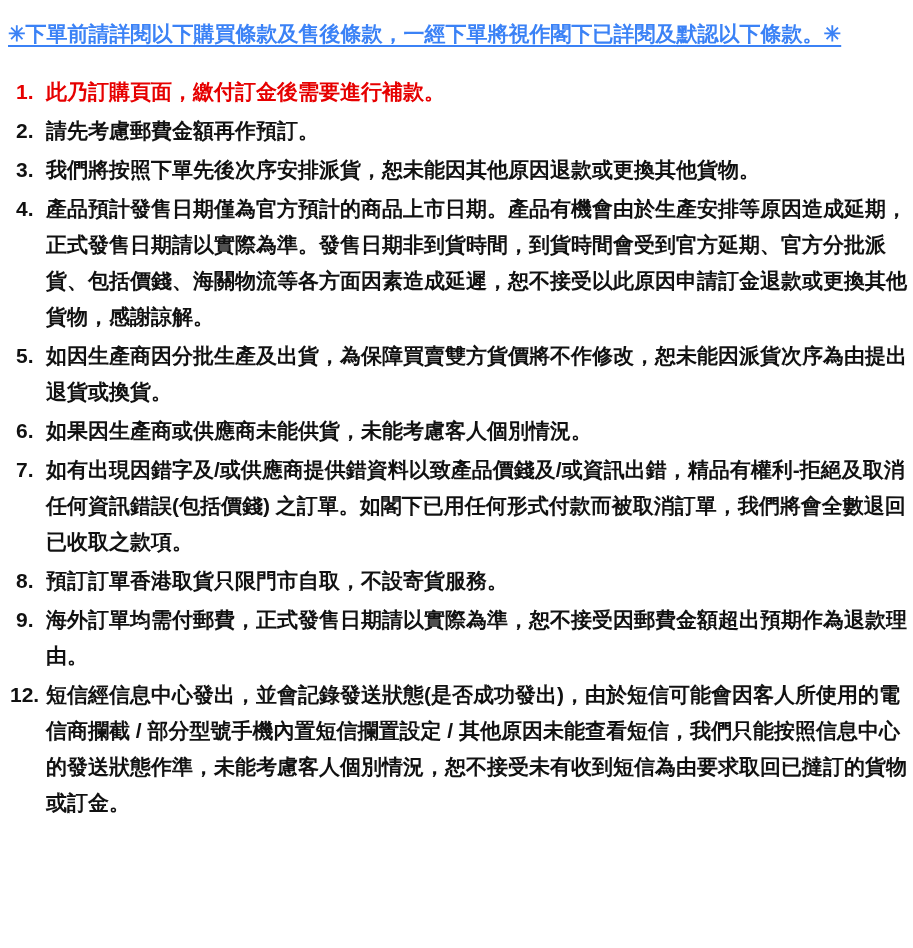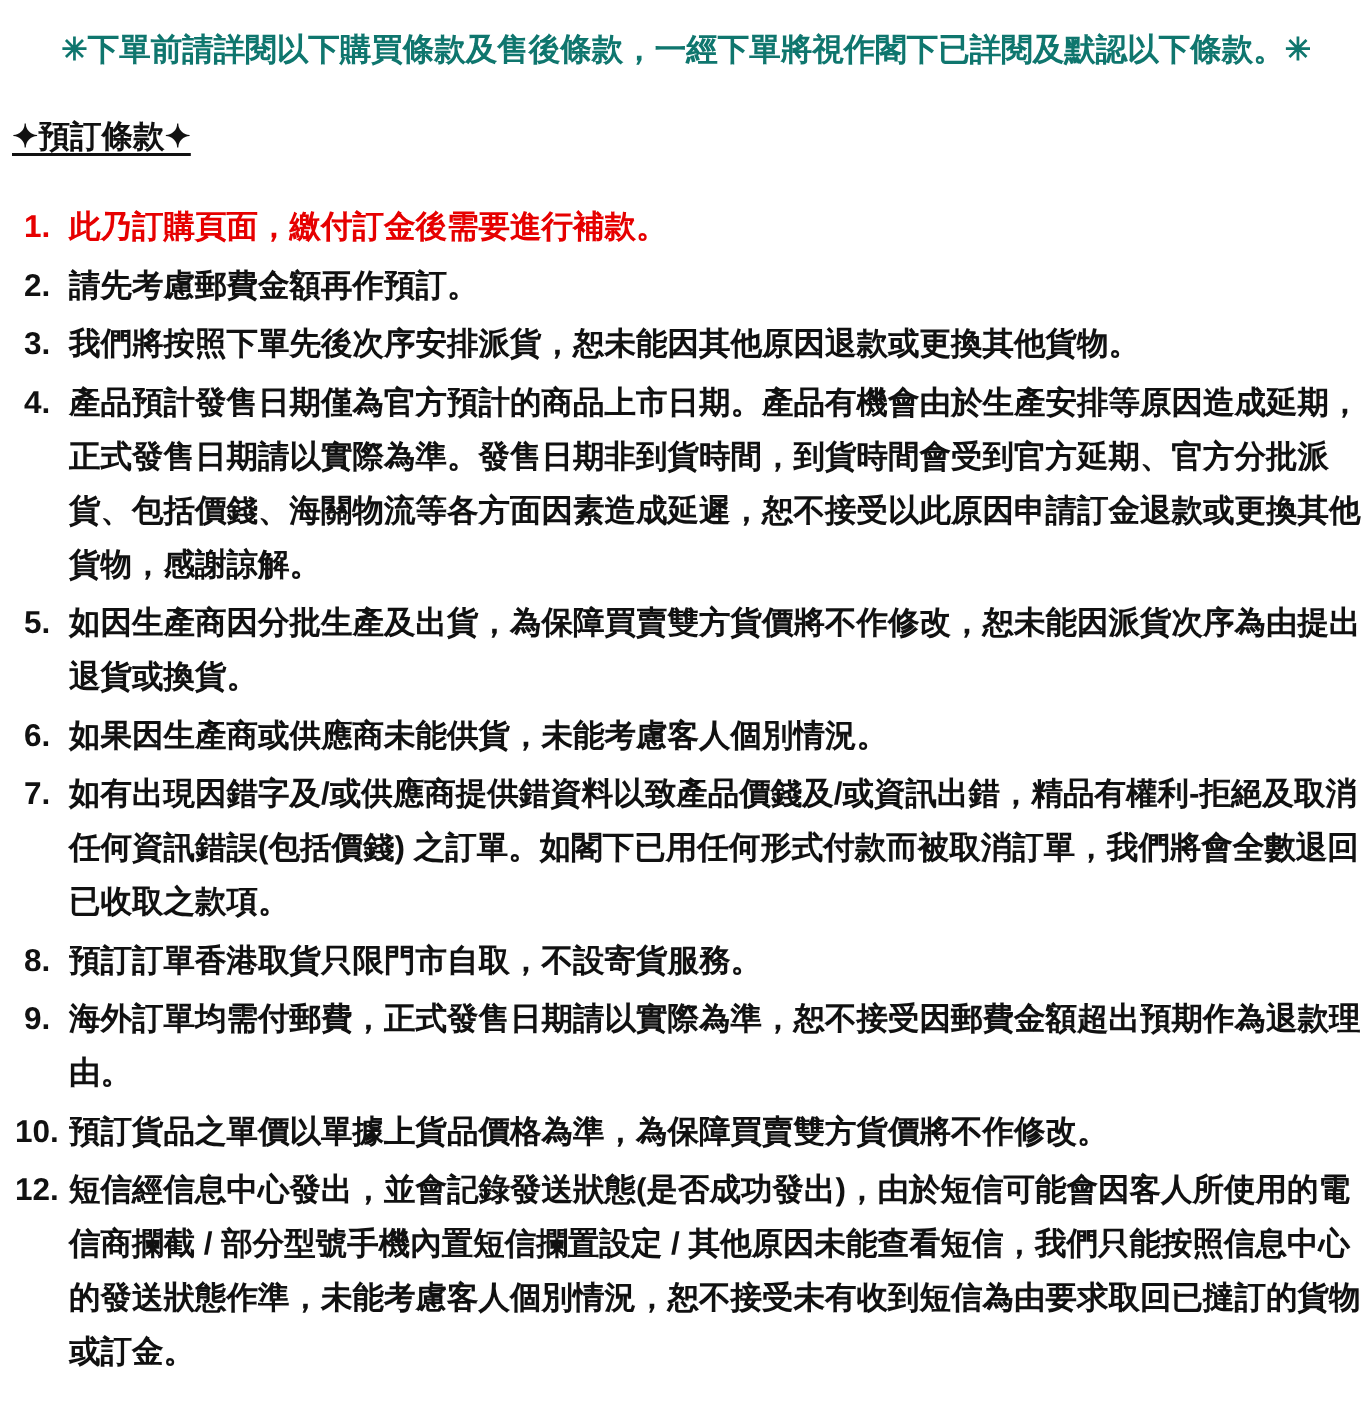--- a/index.html
+++ b/index.html
@@ -15,24 +15,24 @@
   }
   .doc {
     box-sizing: border-box;
     width: 913px;
     min-height: 948px;
     padding: 16px 6px 18px 8px;
     font-size: 21px;
     line-height: 36px;
   }
   .notice-header {
-    color: #0f766e;
+    color: #3b82f6;
+    text-decoration: underline;
     text-underline-offset: 4px;
     margin: 0 0 22px 0;
-    text-align: center;
   }
   .section-title {
     color: #111111;
     text-decoration: underline;
     text-underline-offset: 4px;
     margin: 0 0 24px 0;
   }
   ol.terms {
     list-style: none;
     margin: 0;
@@ -59,21 +59,20 @@
     cursor: pointer;
   }
 </style>
 </head>
 <body>
 
 <div class="doc">
 
   <p class="notice-header">✳下單前請詳閱以下購買條款及售後條款，一經下單將視作閣下已詳閱及默認以下條款。✳</p>
 
-  <p class="section-title">✦預訂條款✦</p>
 
   <ol class="terms">
 
     <li class="single-digit red-item">
       <span class="no">1.</span>
       <span class="txt">此乃訂購頁面，繳付訂金後需要進行補款。</span>
     </li>
 
     <li class="single-digit">
       <span class="no">2.</span>
@@ -108,24 +107,20 @@
     <li class="single-digit">
       <span class="no">8.</span>
       <span class="txt">預訂訂單香港取貨只限門市自取，不設寄貨服務。</span>
     </li>
 
     <li class="single-digit">
       <span class="no">9.</span>
       <span class="txt">海外訂單均需付郵費，正式發售日期請以實際為準，恕不接受因郵費金額超出預期作為退款理由。</span>
     </li>
 
-    <li>
-      <span class="no">10.</span>
-      <span class="txt">預訂貨品之單價以單據上貨品價格為準，為保障買賣雙方貨價將不作修改。</span>
-    </li>
 
 
     <li>
       <span class="no">12.</span>
       <span class="txt">短信經信息中心發出，並會記錄發送狀態(是否成功發出)，由於短信可能會因客人所使用的電信商攔截 / 部分型號手機內置短信攔置設定 / 其他原因未能查看短信，我們只能按照信息中心的發送狀態作準，未能考慮客人個別情況，恕不接受未有收到短信為由要求取回已撻訂的貨物或訂金。</span>
     </li>
 
   </ol>
 </div>
 

